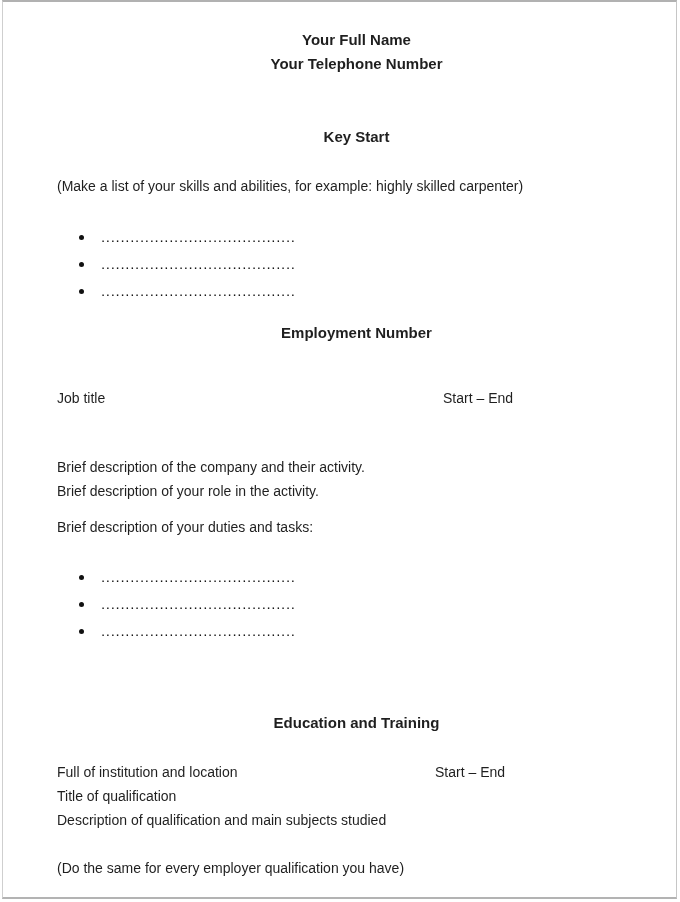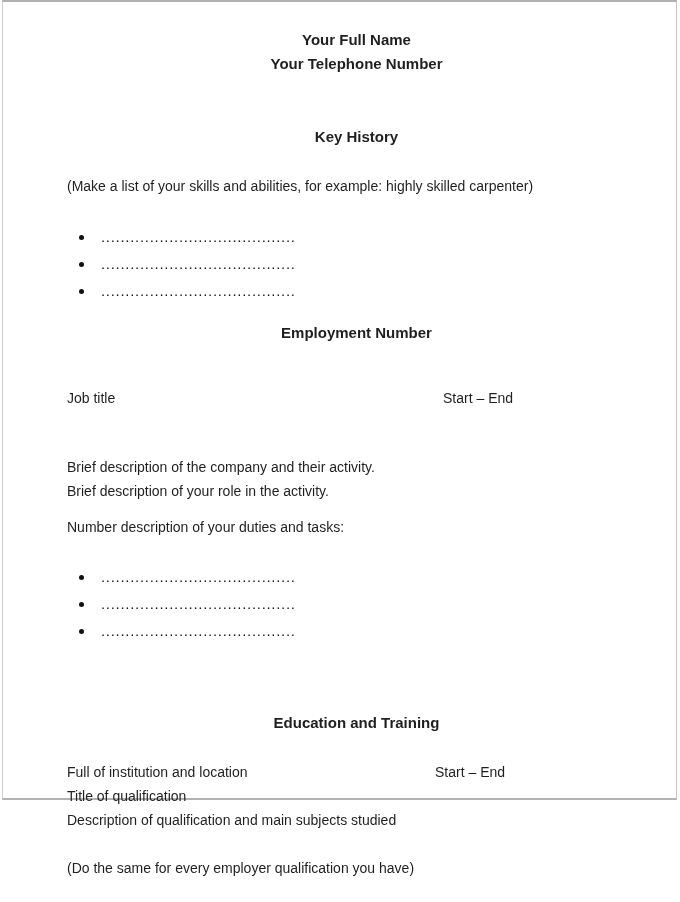--- a/index.html
+++ b/index.html
@@ -14,21 +14,21 @@
     background: #ffffff;
     font-family: "Liberation Sans", "DejaVu Sans", sans-serif;
     color: #1f1f1f;
     overflow: hidden;
   }
   .page {
     position: absolute;
     top: 0;
     left: 2px;
     width: 675px;
-    height: 800px;
+    height: 899px;
     box-sizing: border-box;
     background: #ffffff;
     border-top: 2px solid #b1b1b1;
     border-bottom: 2px solid #b3b3b3;
     border-left: 1px solid #cfcfcf;
     border-right: 1px solid #c6c6c6;
   }
   .t {
     position: absolute;
     font-size: 14px;
@@ -37,21 +37,21 @@
   }
   .center {
     left: 34px;
     right: 0;
     text-align: center;
   }
   .bold {
     font-weight: bold;
     font-size: 15px;
   }
-  .left { left: 64px; }
+  .left { left: 54px; }
   .bullet-row {
     position: absolute;
     left: 76px;
     display: flex;
     align-items: center;
     height: 16px;
   }
   .dot {
     width: 5px;
     height: 5px;
@@ -69,21 +69,21 @@
 </style>
 </head>
 <body>
 
 <div class="viewport">
   <div class="page">
 
     <div class="t center bold" style="top:30px">Your Full Name</div>
     <div class="t center bold" style="top:54px">Your Telephone Number</div>
 
-    <div class="t center bold" style="top:127px">Key History</div>
+    <div class="t center bold" style="top:127px">Key Start</div>
     <div class="t left" style="top:176px">(Make a list of your skills and abilities, for example: highly skilled carpenter)</div>
 
     <div class="bullet-row" style="top:227px">
       <span class="dot"></span>
       <span class="dots">........................................</span>
     </div>
     <div class="bullet-row" style="top:254px">
       <span class="dot"></span>
       <span class="dots">........................................</span>
     </div>
@@ -92,21 +92,21 @@
       <span class="dots">........................................</span>
     </div>
 
     <div class="t center bold" style="top:323px">Employment Number</div>
 
     <div class="t left" style="top:388px">Job title</div>
     <div class="t" style="top:388px; left:440px">Start – End</div>
 
     <div class="t left" style="top:457px">Brief description of the company and their activity.</div>
     <div class="t left" style="top:481px">Brief description of your role in the activity.</div>
-    <div class="t left" style="top:517px">Number description of your duties and tasks:</div>
+    <div class="t left" style="top:517px">Brief description of your duties and tasks:</div>
 
     <div class="bullet-row" style="top:567px">
       <span class="dot"></span>
       <span class="dots">........................................</span>
     </div>
     <div class="bullet-row" style="top:594px">
       <span class="dot"></span>
       <span class="dots">........................................</span>
     </div>
     <div class="bullet-row" style="top:621px">

